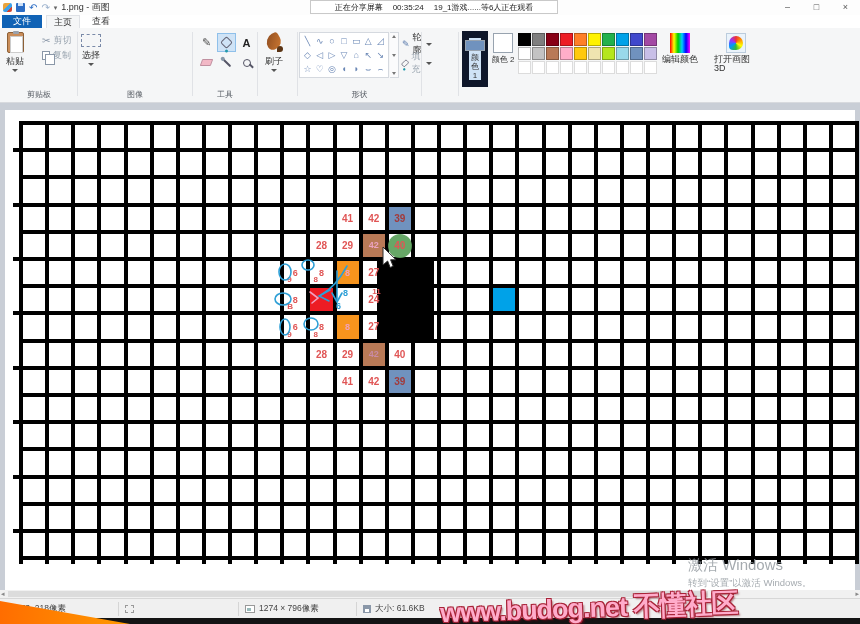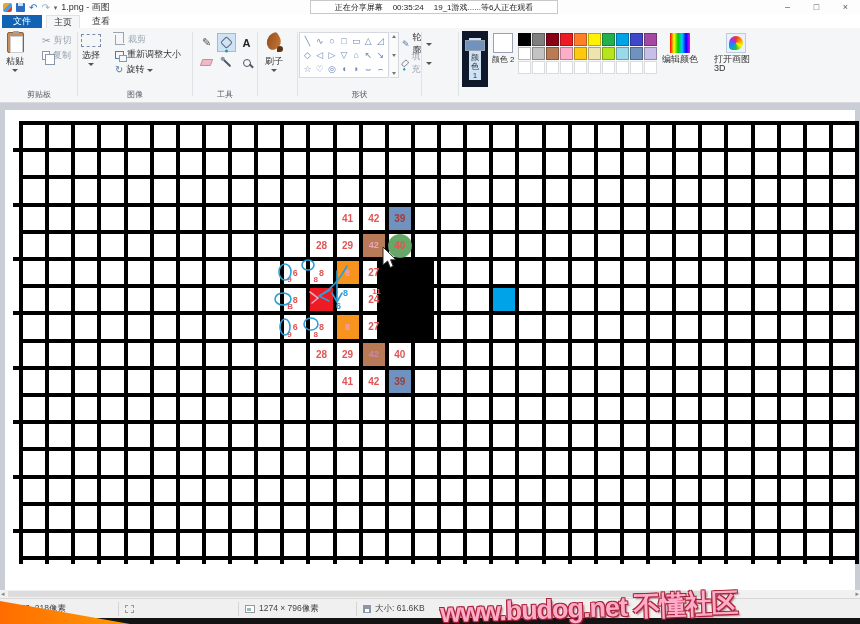--- a/index.html
+++ b/index.html
@@ -180,35 +180,20 @@
       </div>
       <span class="glabel">剪贴板</span>
     </div>
     <i class="vsep" style="left:77px;"></i>
 
     <div class="grp" style="left:79px;width:112px;">
       <div class="bigbtn" style="left:2px;top:6px;">
         <span class="ic-select"></span>
         <span class="blabel">选择</span>
         <i class="caret"></i>
-      </div>
-      <div style="position:absolute;left:36px;top:5px;display:flex;flex-direction:column;gap:2px;">
-        <div class="smallbtn dis">
-          <span class="ic-crop"></span>
-          <span>裁剪</span>
-        </div>
-        <div class="smallbtn">
-          <span class="ic-resize"></span>
-          <span>重新调整大小</span>
-        </div>
-        <div class="smallbtn">
-          <span class="glyph" style="color:#5577aa;">↻</span>
-          <span>旋转</span>
-          <i class="caret"></i>
-        </div>
       </div>
       <span class="glabel">图像</span>
     </div>
     <i class="vsep" style="left:192px;"></i>
 
     <div class="grp" style="left:194px;width:62px;">
       <div class="toolgrid">
         <span class="tool">
             <span class="tglyph">✎</span>
           </span>
@@ -539,15 +524,19 @@
     </div>
     <i class="ssep"></i>
     <div class="seg" style="width:110px;">
       <span class="ic-disksm"></span>
       <span>大小: 61.6KB</span>
     </div>
   </div>
   <div class="taskbar"></div>
 
   <div class="wedge"></div>
+  <div class="activate">
+    <div class="l1">激活 Windows</div>
+    <div class="l2">转到“设置”以激活 Windows。</div>
+  </div>
   <div class="sitemark">www.budog.net 不懂社区</div>
 
 </div>
 
 </body></html>

